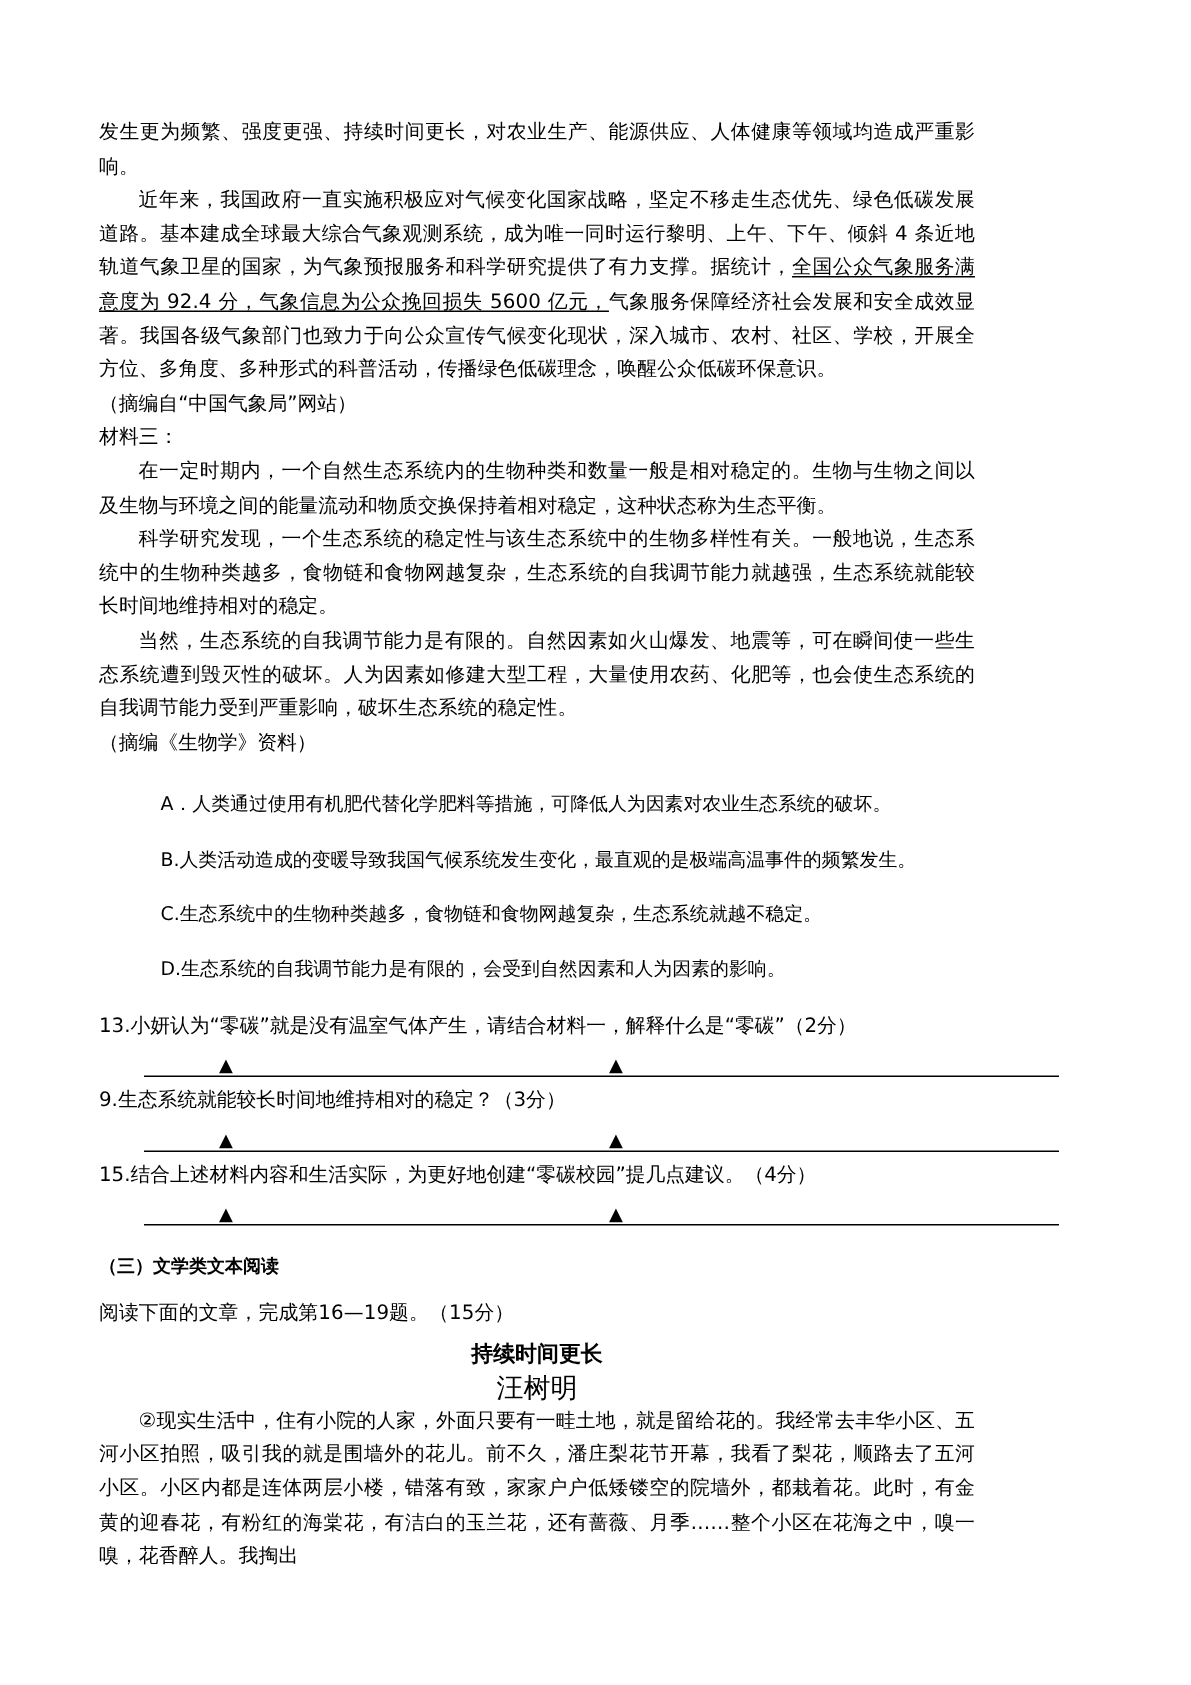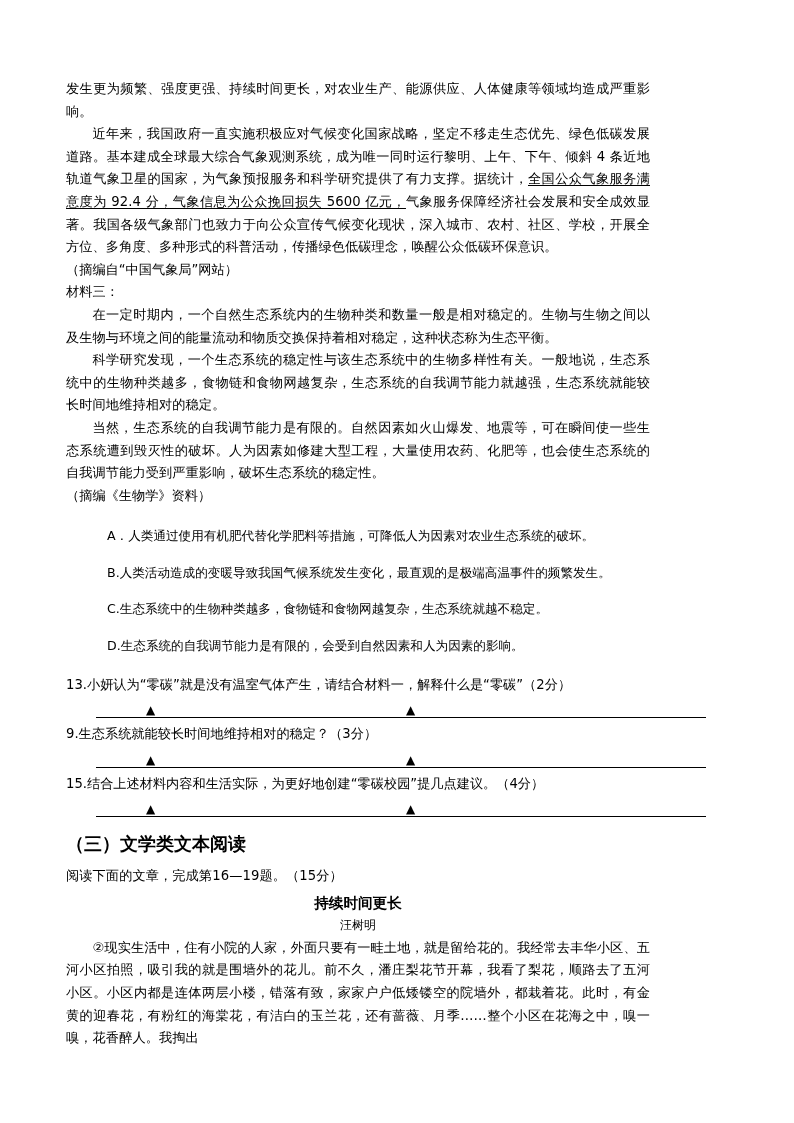--- a/index.html
+++ b/index.html
@@ -63,39 +63,38 @@
   }
   .blankline .tri {
     position: absolute;
     bottom: 1px;
     font-size: 12px;
     line-height: 12px;
   }
   .tri-a { left: 50px; }
   .tri-b { left: 310px; }
   .section-title {
-    font-size: 18px;
+    font-size: 12px;
     font-weight: bold;
     margin: 0;
     line-height: 26px;
   }
   .center {
     text-align: center;
   }
   .article-title {
     font-size: 14.6px;
     font-weight: bold;
     line-height: 24px;
     margin: 0;
   }
   .author {
-    font-size: 12px;
+    font-size: 18px;
     line-height: 22px;
     margin: 0;
-    font-family: Liberation Mono, monospace;
   }
   .sp8 { height: 8px; }
   .sp5 { height: 5px; }
   .sp3 { height: 3px; }
   .sp14 { height: 14px; }
 </style>
 </head>
 <body>
 
 <div class="page">

